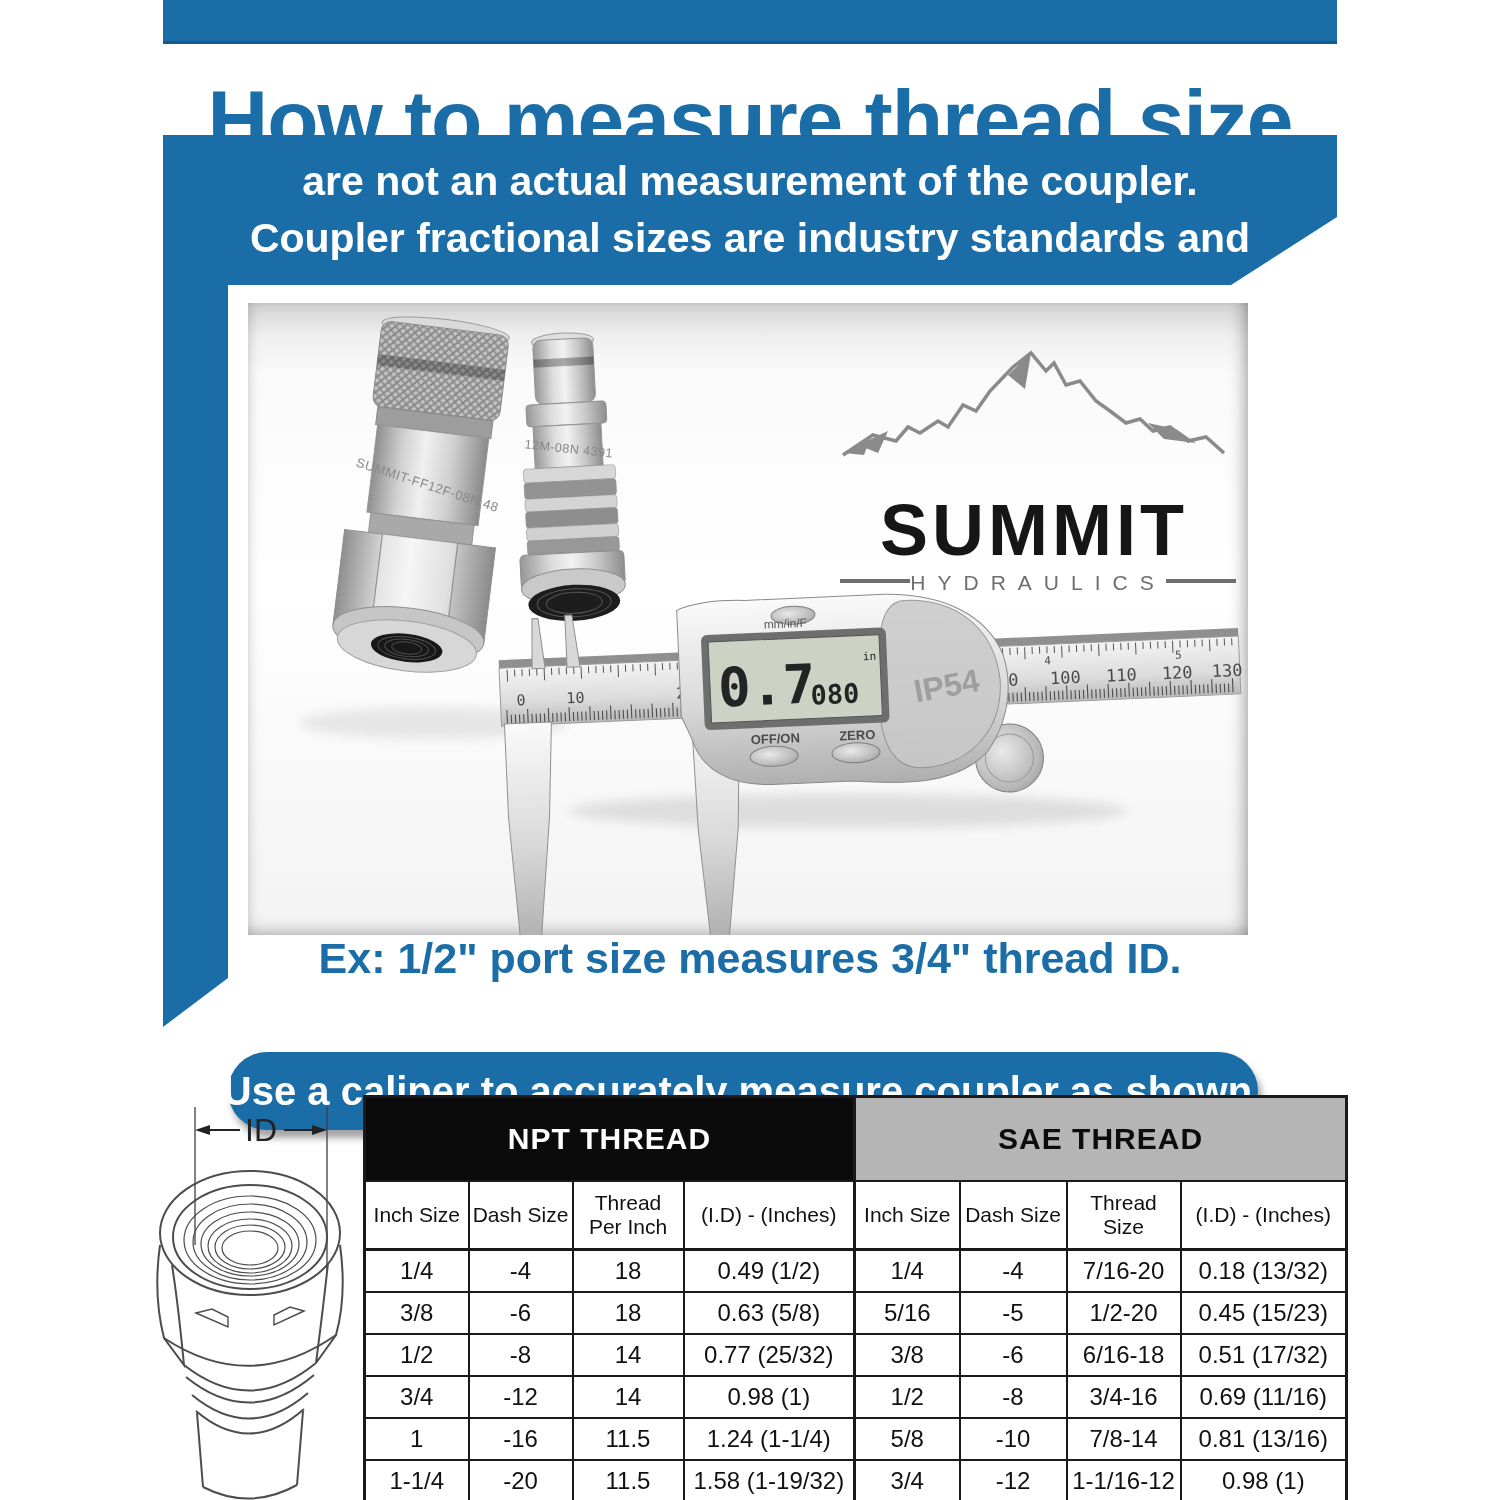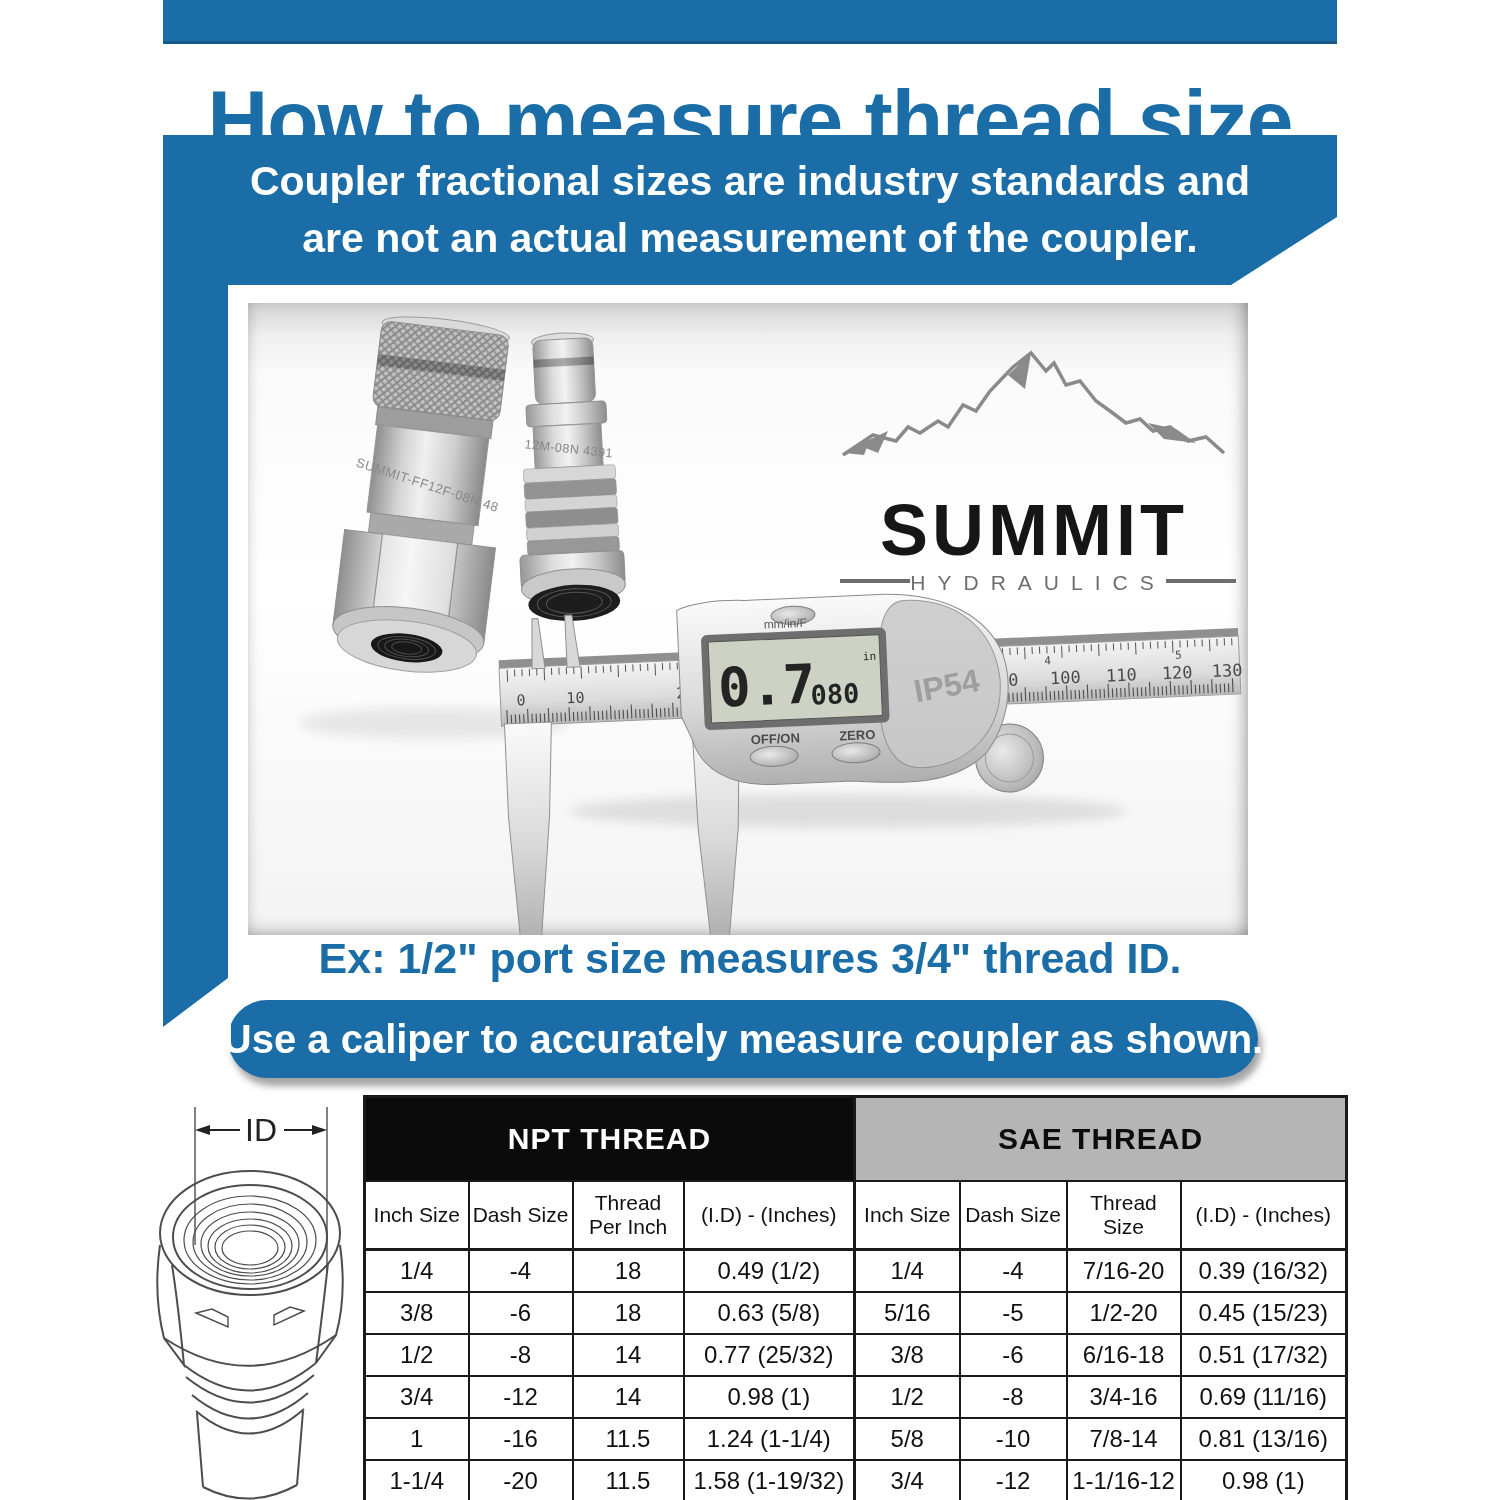--- a/index.html
+++ b/index.html
@@ -24,21 +24,21 @@
   .photo{position:absolute;left:248px;top:303px;width:1000px;height:632px;
          background:linear-gradient(180deg,#d2d2d2 0,#f0f0f0 34px,#fafafa 70px,#ffffff 45%,#f3f3f3 100%);
          box-shadow:inset -12px 0 16px -8px rgba(0,0,0,.30), inset 0 -12px 16px -8px rgba(0,0,0,.22),
                     inset 10px 0 14px -9px rgba(0,0,0,.14);}
   .photo svg{display:block;}
   
   .caption{position:absolute;left:163px;top:930px;width:1174px;height:56px;display:flex;
            align-items:center;justify-content:center;color:var(--blue);font-weight:bold;font-size:43px;
            white-space:nowrap;}
   
-  .banner{position:absolute;left:228px;top:1000px;width:1030px;height:78px;background:var(--blue);
+  .banner{position:absolute;left:228px;top:1052px;width:1030px;height:78px;background:var(--blue);
           border-radius:40px;display:flex;align-items:center;justify-content:center;color:#fff;
           font-weight:bold;font-size:40px;white-space:nowrap;
           box-shadow:4px 8px 7px rgba(90,90,90,.55);}
   
   .drawing{position:absolute;left:100px;top:1095px;width:260px;height:405px;overflow:hidden;}
   
   .thread-table{position:absolute;left:363px;top:1095px;width:982px;border-collapse:collapse;
                 table-layout:fixed;background:#fff;color:#111;}
   .thread-table td,.thread-table th{border:2px solid var(--line);text-align:center;vertical-align:middle;
                 padding:0 2px;font-size:24px;font-weight:normal;}
@@ -54,22 +54,22 @@
 <body>
 
 <div id="canvas">
 
   <div class="topbar"></div>
 
   <div class="title">How to measure thread size</div>
 
   <div class="blueL">
     <div class="subtitle">
+      <span>are not an actual measurement of the coupler.</span>
       <span>Coupler fractional sizes are industry standards and</span>
-      <span>are not an actual measurement of the coupler.</span>
     </div>
   </div>
 
   <div class="photo">
     <svg width="1000" height="632" viewBox="0 0 1000 632">
       <defs>
         <linearGradient id="metalH" x1="0" y1="0" x2="1" y2="0">
           <stop offset="0" stop-color="#8f8f8f"></stop>
             <stop offset="0.25" stop-color="#d2d2d2"></stop>
           <stop offset="0.45" stop-color="#f0f0f0"></stop>
@@ -560,21 +560,21 @@
     </thead>
     <tbody>
         <tr>
           <td>1/4</td>
           <td>-4</td>
           <td>18</td>
           <td>0.49 (1/2)</td>
           <td class="sae-start">1/4</td>
           <td>-4</td>
           <td>7/16-20</td>
-          <td>0.39 (16/32)</td>
+          <td>0.18 (13/32)</td>
         </tr>
         <tr>
           <td>3/8</td>
           <td>-6</td>
           <td>18</td>
           <td>0.63 (5/8)</td>
           <td class="sae-start">5/16</td>
           <td>-5</td>
           <td>1/2-20</td>
           <td>0.45 (15/23)</td>

